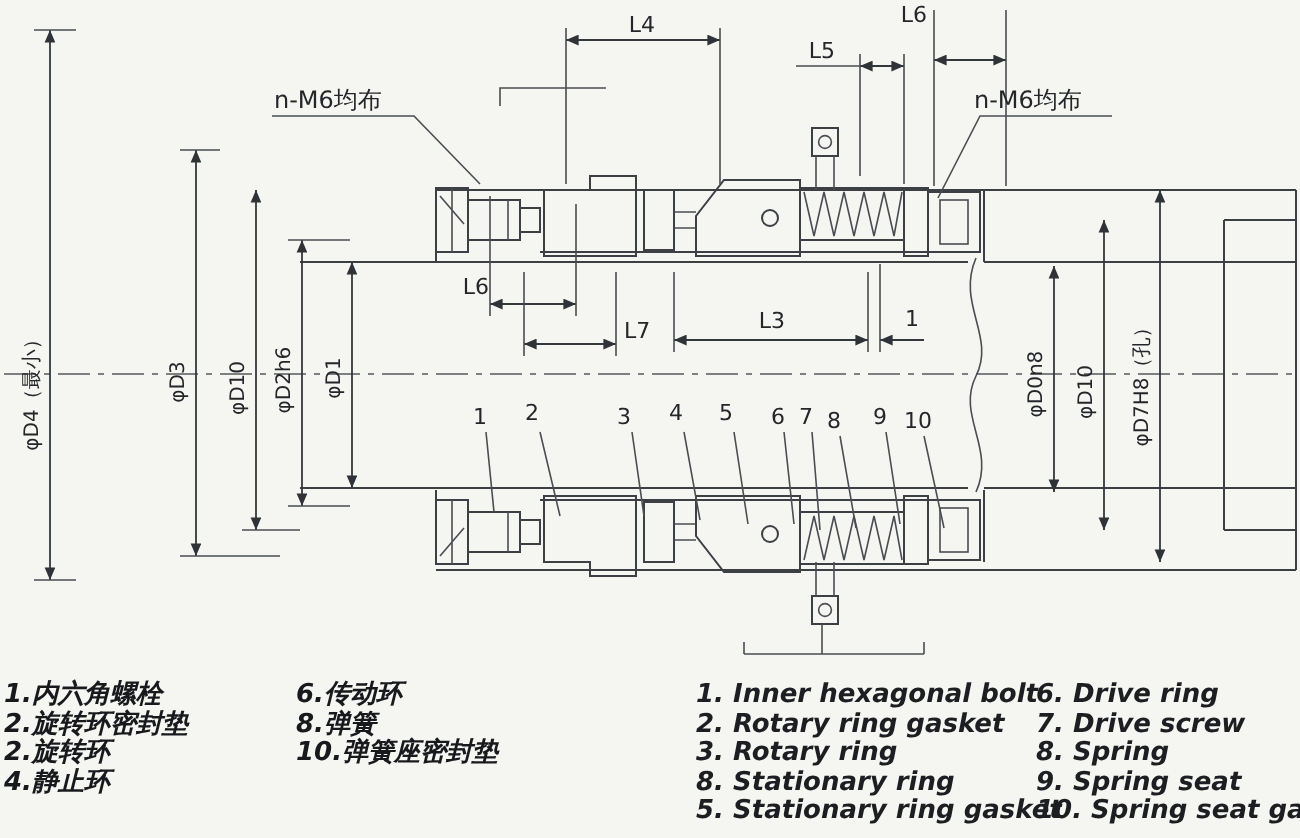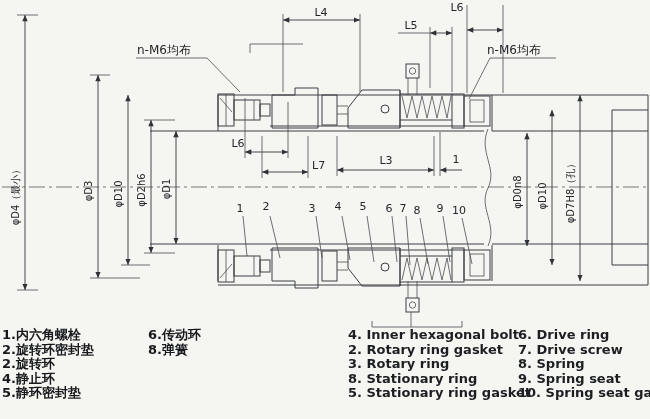--- a/index.html
+++ b/index.html
@@ -11,21 +11,21 @@
   svg{position:absolute;top:0;left:0;}
   svg text{fill:#24262a;font-family:"DejaVu Sans","Liberation Sans",sans-serif;}
   .dimlab{font-size:11px;}
   .vlab{font-size:10px;}
   .callout{font-size:11px;}
   .note{font-size:12px;}
   .ln{stroke:#3c3f44;stroke-width:1;fill:none;}
   .thin{stroke:#4a4d52;stroke-width:0.8;fill:none;}
   .cl{stroke:#55585c;stroke-width:0.8;fill:none;stroke-dasharray:16 4 3 4;}
   .dim{stroke:#34373b;stroke-width:0.9;fill:none;}
-  .legend{position:absolute;top:328px;left:0;width:650px;height:78px;}
+  .legend{position:absolute;top:341px;left:0;width:650px;height:78px;font-style:italic;}
   .legend .col{position:absolute;top:0;}
   .legend .li{font-size:13px;font-weight:700;line-height:14.6px;color:#17191c;white-space:nowrap;}
   .legend .en .li{font-weight:600;color:#1c1e22;}
 </style>
 </head>
 <body>
 
 <svg width="650" height="341" viewBox="0 0 650 341">
   <defs>
     <marker id="ae" orient="auto" markerWidth="9" markerHeight="8" refX="7" refY="3">
@@ -165,28 +165,28 @@
     <path class="thin" d="M243,216 L247,256 M270,216 L280,258 M316,216 L322,258 M342,216 L350,260 M367,216 L374,262 M392,216 L397,262 M406,216 L410,265 M420,218 L428,264 M443,216 L450,262 M462,218 L472,264"></path>
   </g>
 </svg>
 
 <div class="legend">
   <div class="col zh" style="left:2px">
     <div class="li">1.内六角螺栓</div>
     <div class="li">2.旋转环密封垫</div>
     <div class="li">2.旋转环</div>
     <div class="li">4.静止环</div>
-    <div class="li">5.静环密封垫</div>
   </div>
   <div class="col zh" style="left:148px">
     <div class="li">6.传动环</div>
     <div class="li">8.弹簧</div>
+    <div class="li">10.弹簧座密封垫</div>
   </div>
   <div class="col en" style="left:348px">
-    <div class="li">4. Inner hexagonal bolt</div>
+    <div class="li">1. Inner hexagonal bolt</div>
     <div class="li">2. Rotary ring gasket</div>
     <div class="li">3. Rotary ring</div>
     <div class="li">8. Stationary ring</div>
     <div class="li">5. Stationary ring gasket</div>
   </div>
   <div class="col en" style="left:518px">
     <div class="li">6. Drive ring</div>
     <div class="li">7. Drive screw</div>
     <div class="li">8. Spring</div>
     <div class="li">9. Spring seat</div>

